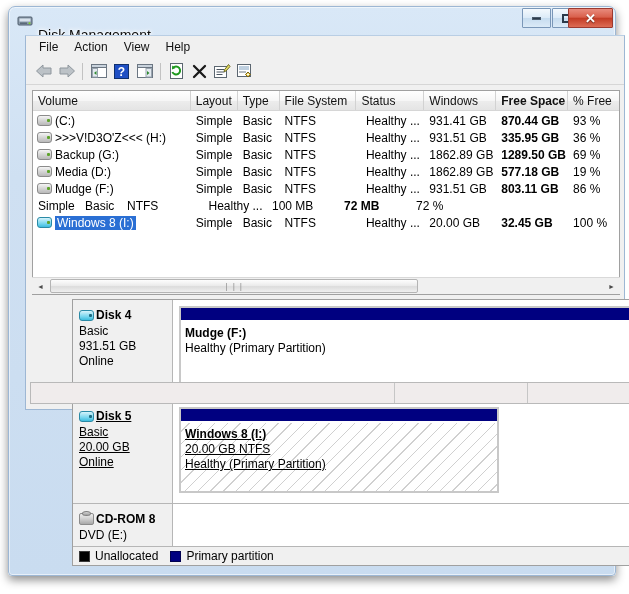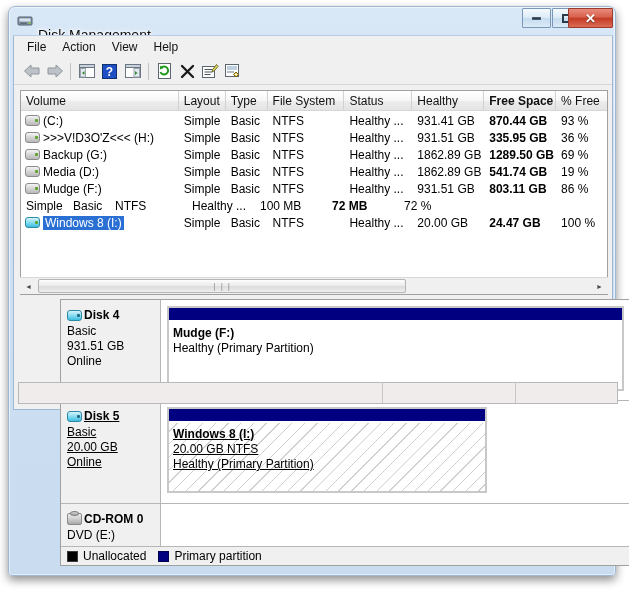--- a/index.html
+++ b/index.html
@@ -59,21 +59,21 @@
     background: linear-gradient(to bottom, #e88b7d 0%, #d9604c 45%, #c33c26 52%, #dd6c55 100%);
   }
   .min-glyph { width: 9px; height: 3px; background: #2b3a4a; border:1px solid #4a5a6b; box-sizing:border-box;}
   .max-glyph { width: 10px; height: 9px; border: 2px solid #2b3a4a; box-sizing: border-box; }
   .close-glyph { color: #ffffff; font-size: 13px; font-weight: bold; line-height: 1;
                  text-shadow: 0 1px 1px rgba(0,0,0,0.5); font-family: "Liberation Sans", sans-serif; }
 
   
   #client {
     position: absolute;
-    left: 4px; top: 28px;
+    left: 16px; top: 28px;
     width: 600px; height: 375px;
     background: #f0f0f0;
     border: 1px solid #9db7d4;
     border-top: 1px solid #b9cee4;
     box-sizing: border-box;
   }
 
   
   #menubar {
     position: absolute; left: 0; top: 0;
@@ -134,21 +134,21 @@
     padding-left: 5px;
     border-right: 1px solid #d2d2d2;
     box-sizing: border-box;
     overflow: hidden; white-space: nowrap;
     cursor: default;
   }
   .c-volume { width: 158px; }
   .c-layout { width: 47px; }
   .c-type   { width: 42px; }
   .c-fs     { width: 77px; }
-  .c-status { width: 68px; }
+  .c-status { width: 68px; text-align: center; }
   .c-cap    { width: 72px; }
   .c-free   { width: 72px; font-weight: bold; }
   .c-pct    { width: 51px; border-right: none; }
 
   #rows {
     position: absolute; left: 0; top: 21px;
     width: 100%;
     box-sizing: border-box;
   }
   .vrow {
@@ -506,21 +506,21 @@
       </div>
     </div>
 
     <div id="vollist">
       <div id="colheader">
         <div class="col c-volume">Volume</div>
         <div class="col c-layout">Layout</div>
         <div class="col c-type">Type</div>
         <div class="col c-fs">File System</div>
         <div class="col c-status">Status</div>
-        <div class="col c-cap">Healthy</div>
+        <div class="col c-cap">Windows</div>
         <div class="col c-free">Free Space</div>
         <div class="col c-pct">% Free</div>
       </div>
 
       <div id="rows">
 
         <div class="vrow">
           <div class="cell cell-vol">
             <span class="drive-ico"></span>
             <span class="vol-label-wrap">(C:)</span>
@@ -565,21 +565,21 @@
         <div class="vrow">
           <div class="cell cell-vol">
             <span class="drive-ico"></span>
             <span class="vol-label-wrap">Media (D:)</span>
           </div>
           <div class="cell c-layout">Simple</div>
           <div class="cell c-type">Basic</div>
           <div class="cell c-fs">NTFS</div>
           <div class="cell c-status">Healthy ...</div>
           <div class="cell c-cap">1862.89 GB</div>
-          <div class="cell c-free">541.74 GB</div>
+          <div class="cell c-free">577.18 GB</div>
           <div class="cell c-pct">19 %</div>
         </div>
 
         <div class="vrow">
           <div class="cell cell-vol">
             <span class="drive-ico"></span>
             <span class="vol-label-wrap">Mudge (F:)</span>
           </div>
           <div class="cell c-layout">Simple</div>
           <div class="cell c-type">Basic</div>
@@ -603,21 +603,21 @@
         <div class="vrow selected">
           <div class="cell cell-vol">
             <span class="drive-ico sel"></span>
             <span class="vol-label-wrap">Windows 8 (I:)</span>
           </div>
           <div class="cell c-layout">Simple</div>
           <div class="cell c-type">Basic</div>
           <div class="cell c-fs">NTFS</div>
           <div class="cell c-status">Healthy ...</div>
           <div class="cell c-cap">20.00 GB</div>
-          <div class="cell c-free">24.47 GB</div>
+          <div class="cell c-free">32.45 GB</div>
           <div class="cell c-pct">100 %</div>
         </div>
       </div>
     </div>
 
     <div id="hscroll">
       <div class="sb-arrow">◄</div>
       <div id="hthumb">
         <span class="grip">❘❘❘</span>
       </div>
@@ -668,21 +668,21 @@
                 <div class="part-line">Healthy (Primary Partition)</div>
               </div>
             </div>
           </div>
         </div>
 
         <div class="diskrow" style="height:44px;border-bottom:none;">
           <div class="disk-info">
             <div class="disk-title">
               <span class="cd-ico"></span>
-              <span>CD-ROM 0</span>
+              <span>CD-ROM 8</span>
             </div>
             <div class="disk-meta">DVD (E:)</div>
           </div>
           <div class="disk-graphic"></div>
         </div>
 
       </div>
 
       <div id="dvscroll">
         <div class="vs-arrow" id="vs-up">▲</div>

